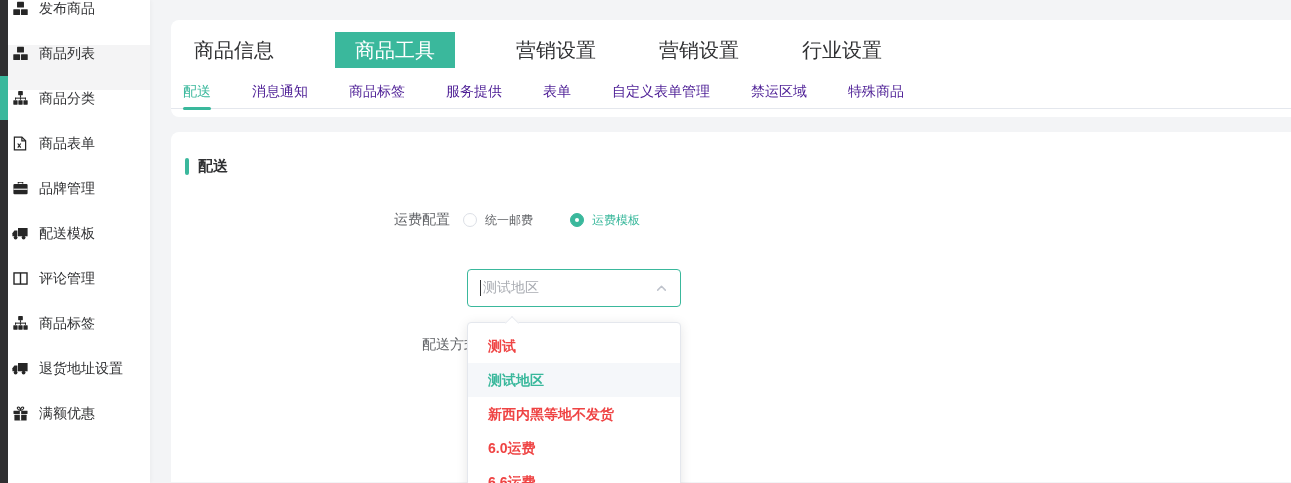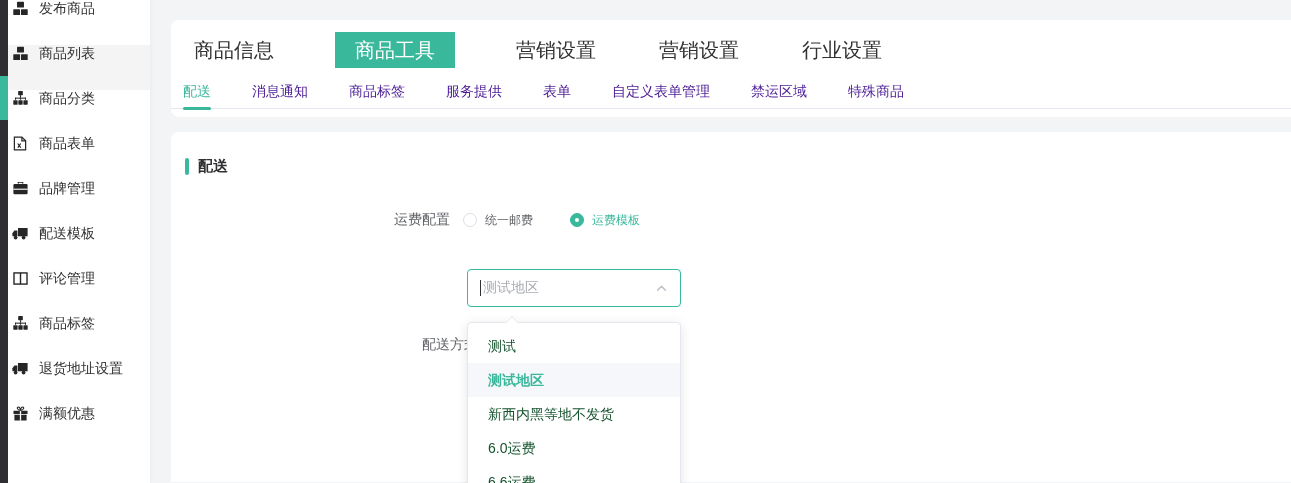--- a/index.html
+++ b/index.html
@@ -61,22 +61,22 @@
   .select-text { font-size:14px; color:#a9acb2; }
   .select-arrow { margin-left:auto; display:flex; }
 
   .delivery-label { position:absolute; left:223px; top:204px; font-size:14px; color:#606266; z-index:1;margin-left:28px;}
 
   .popper-arrow { position:absolute; left:336px; top:186px; width:10px; height:10px; background:#fff;
     border-left:1px solid #e9ebf0; border-top:1px solid #e9ebf0; transform:rotate(45deg); z-index:3;}
   .dropdown { position:absolute; left:296px; top:190px; width:214px; background:#fff;
     border:1px solid #e4e7ed; border-radius:4px; box-shadow:0 2px 12px rgba(0,0,0,.1);
     padding:6px 0; z-index:2; }
-  .option { height:34px; line-height:34px; padding:0 20px; font-size:14px; color:#14532d;
-    cursor:pointer; white-space:nowrap; overflow:hidden;}
+  .option { height:34px; line-height:34px; padding:0 20px; font-size:14px; color:#ef4444;
+    cursor:pointer; white-space:nowrap; overflow:hidden;font-weight:bold;}
   .option.selected { color:#3ab89c; font-weight:bold; background:#f5f7fa; }
 </style>
 </head>
 <body>
 
 <div class="rail">
   <div class="rail-thumb"></div>
 </div>
 
 <nav class="sidebar">

